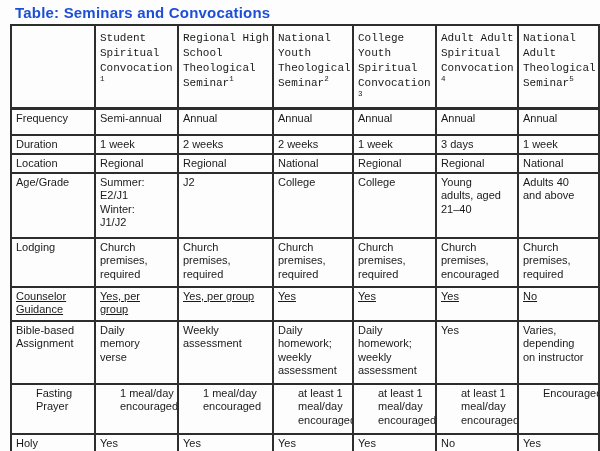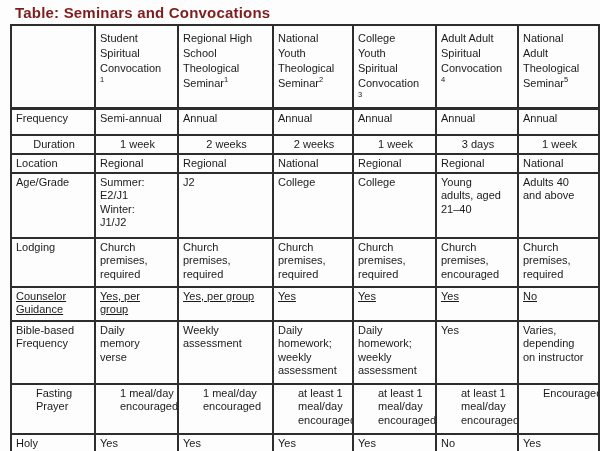--- a/index.html
+++ b/index.html
@@ -6,21 +6,21 @@
   body{
     width:600px;height:451px;
     background:#fdfdfd;
     font-family:"Liberation Sans",sans-serif;
     color:#1a1a1a;
     overflow:hidden;
   }
   .title{
     font-size:15px;
     font-weight:bold;
-    color:#7f1d1d;
+    color:#1d4ed8;
     margin:4px 0 3px 15px;
     letter-spacing:.2px;
   }
   table.tbl{
     border-collapse:collapse;
     table-layout:fixed;
     margin-left:10px;
     width:588px;
   }
   .tbl td{
@@ -30,28 +30,29 @@
     font-size:11px;
     line-height:13.5px;
     white-space:pre-line;
     overflow:hidden;
   }
   .tbl thead td{
     height:72px;
     border-bottom:3px solid #2d2d2d;
     padding-top:5px;
     line-height:15px;
+    font-family:Liberation Mono, monospace;
   }
   sup{
     font-size:7.5px;
     vertical-align:super;
     line-height:0;
   }
   tbody tr:nth-child(1) td{height:21px;margin-top:48px;}
-  tbody tr:nth-child(2) td{height:14px;text-align:center;}
+  tbody tr:nth-child(2) td{height:14px;}
   tbody tr:nth-child(3) td{height:13px;margin-left:24px;}
   tbody tr:nth-child(4) td{height:60px;}
   tbody tr:nth-child(5) td{height:44px;}
   tbody tr:nth-child(6) td{height:29px;text-decoration:underline;}
   tbody tr:nth-child(7) td{height:58px;}
   tbody tr:nth-child(8) td{height:45px;padding-left:24px;}
   tbody tr:nth-child(9) td{height:26px;}
 </style>
 </head>
 <body>
@@ -149,21 +150,21 @@
           <td>Yes, per
 group</td>
           <td>Yes, per group</td>
           <td>Yes</td>
           <td>Yes</td>
           <td>Yes</td>
           <td>No</td>
         </tr>
         <tr>
           <td>Bible-based
-Frequency</td>
+Assignment</td>
           <td>Daily
 memory
 verse</td>
           <td>Weekly
 assessment</td>
           <td>Daily
 homework;
 weekly
 assessment</td>
           <td>Daily

